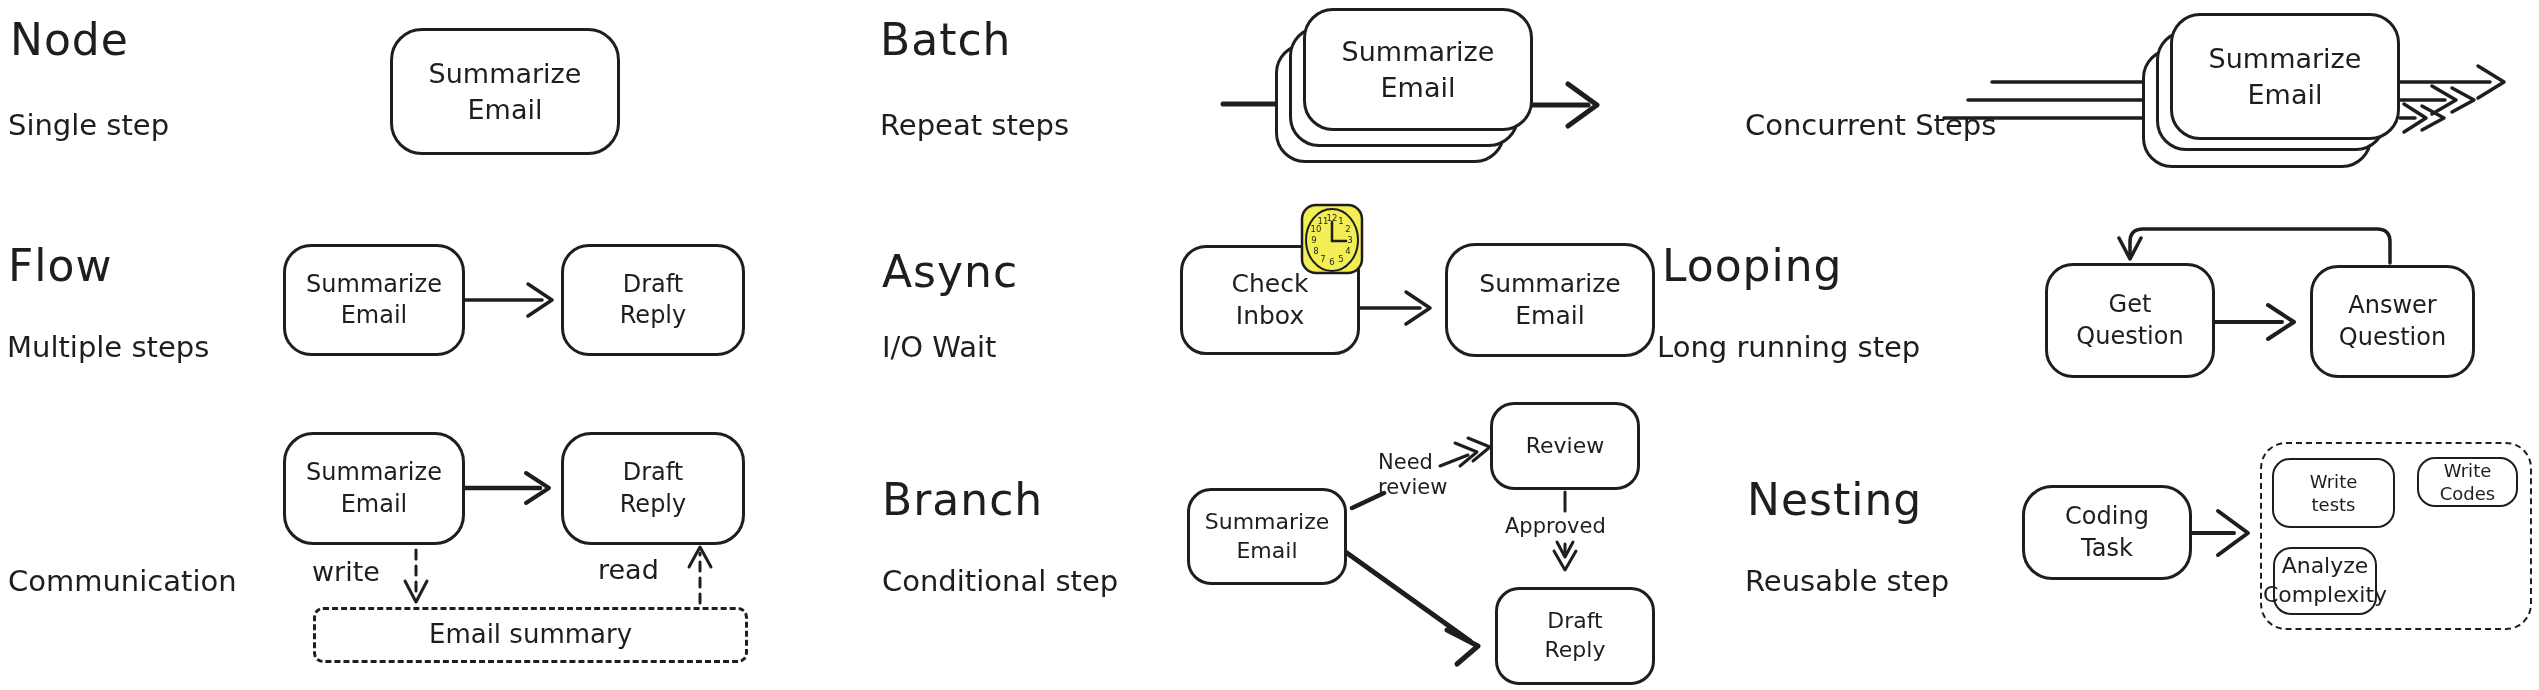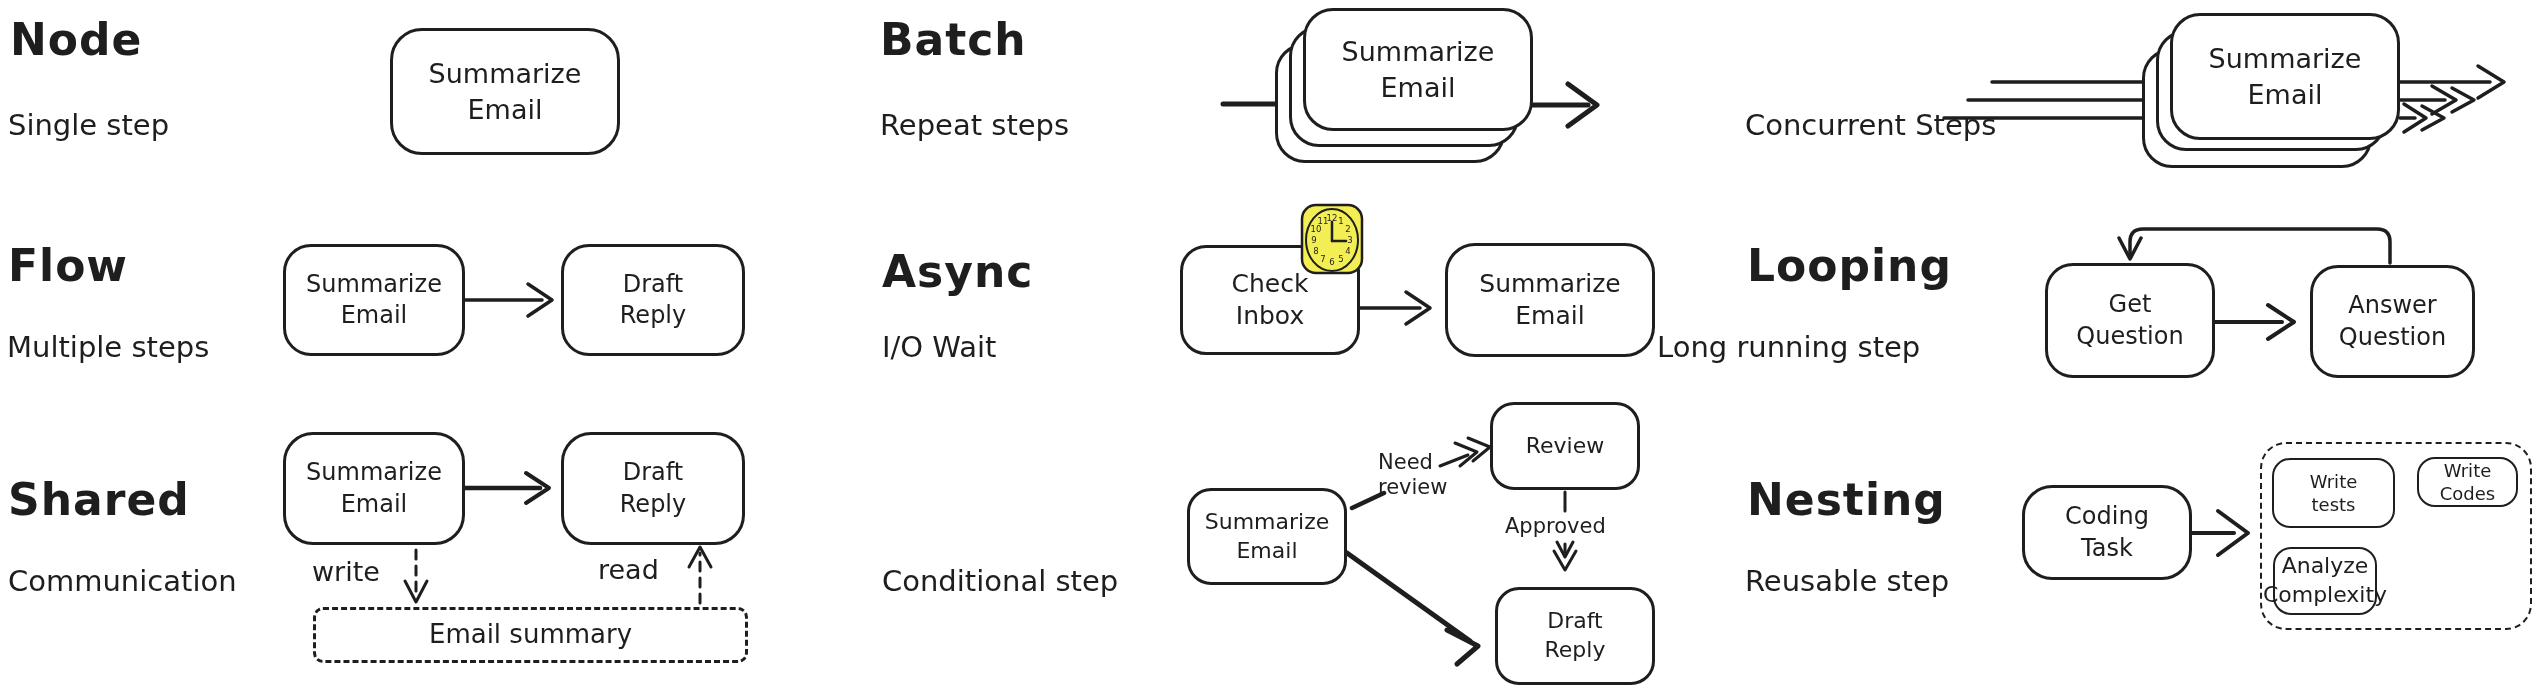--- a/index.html
+++ b/index.html
@@ -1,19 +1,19 @@
 <!DOCTYPE html>
 <html><head>
 <meta charset="utf-8">
 <style>
   html,body{margin:0;padding:0;background:#fff;}
   .canvas{position:relative;width:2539px;height:690px;background:#fff;overflow:hidden;
           font-family:"DejaVu Sans",sans-serif;color:#1e1e1e;}
   svg.layer{position:absolute;left:0;top:0;}
-  .title{position:absolute;font-size:44px;font-weight:bold;letter-spacing:1px;white-space:nowrap;}
+  .title{position:absolute;font-size:44px;font-weight:normal;letter-spacing:1px;white-space:nowrap;}
   .subtitle{position:absolute;font-size:29px;white-space:nowrap;}
   .box{position:absolute;background:#fff;border:3px solid #1e1e1e;box-sizing:border-box;
        display:flex;align-items:center;justify-content:center;text-align:center;line-height:1.3;}
   .two-line{word-spacing:100vw;}
   .dashed{border-style:dashed;}
   .lbl{position:absolute;white-space:nowrap;}
   .lbl.wrap{white-space:normal;text-align:left;line-height:1.2;}
   .clock{position:absolute;}
 </style>
 </head>
@@ -97,25 +97,25 @@
   <div class="title" style="left:10px;top:14px">Node</div>
   <div class="subtitle" style="left:8px;top:108px">Single step</div>
   <div class="title" style="left:880px;top:14px">Batch</div>
   <div class="subtitle" style="left:880px;top:108px">Repeat steps</div>
   <div class="subtitle" style="left:1745px;top:108px">Concurrent Steps</div>
 
   <div class="title" style="left:8px;top:240px">Flow</div>
   <div class="subtitle" style="left:7px;top:330px">Multiple steps</div>
   <div class="title" style="left:882px;top:246px">Async</div>
   <div class="subtitle" style="left:882px;top:330px">I/O Wait</div>
-  <div class="title" style="left:1747px;top:240px">Looping</div>
+  <div class="title" style="left:1662px;top:240px">Looping</div>
   <div class="subtitle" style="left:1657px;top:330px">Long running step</div>
 
-  <div class="title" style="left:8px;top:474px">Shared</div>
   <div class="subtitle" style="left:8px;top:564px">Communication</div>
+  <div class="title" style="left:882px;top:474px">Branch</div>
   <div class="subtitle" style="left:882px;top:564px">Conditional step</div>
   <div class="title" style="left:1747px;top:474px">Nesting</div>
   <div class="subtitle" style="left:1745px;top:564px">Reusable step</div>
 
   <div class="box dashed" style="left:2260px;top:442px;width:272px;height:188px;border-radius:26px;border-width:2px"></div>
 
   <div class="box two-line" style="left:390px;top:28px;width:230px;height:127px;border-radius:32px;font-size:27px">Summarize Email</div>
 
   <div class="box" style="left:1275px;top:43px;width:230px;height:120px;border-radius:30px"></div>
   <div class="box" style="left:1289px;top:26px;width:230px;height:121px;border-radius:30px"></div>

